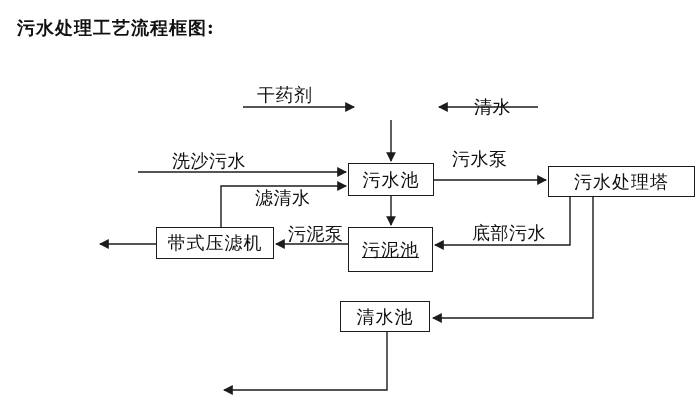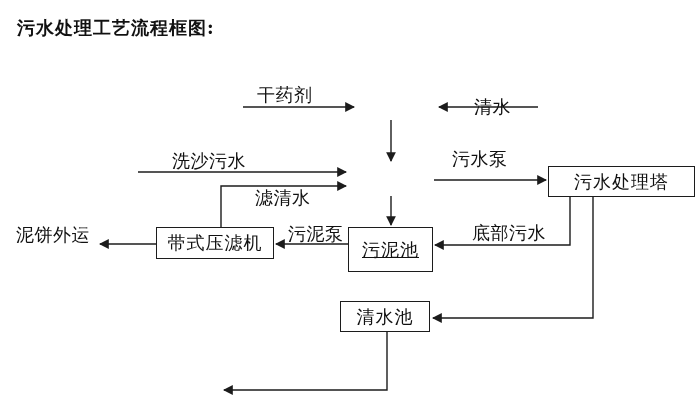--- a/index.html
+++ b/index.html
@@ -66,27 +66,27 @@
     <path d="M221 227 V186 H346" marker-end="url(#ah)"></path>
     <path d="M434 180 H546" marker-end="url(#ah)"></path>
     <path d="M391 196 V225" marker-end="url(#ah)"></path>
     <path d="M570 197 V245 H435" marker-end="url(#ah)"></path>
     <path d="M348 244 H276" marker-end="url(#ah)"></path>
     <path d="M156 244 H100" marker-end="url(#ah)"></path>
     <path d="M593 197 V318 H433" marker-end="url(#ah)"></path>
     <path d="M387 332 V390 H224" marker-end="url(#ah)"></path>
   </svg>
 
+  <div class="node" style="left:348px; top:163px; width:86px;  height:33px;">污水池</div>
   <div class="node" style="left:548px; top:166px; width:147px; height:31px;">污水处理塔</div>
   <div class="node" style="left:348px; top:227px; width:85px;  height:45px;text-decoration:underline;">污泥池</div>
   <div class="node" style="left:156px; top:227px; width:118px; height:32px;">带式压滤机</div>
   <div class="node" style="left:340px; top:301px; width:90px;  height:31px;">清水池</div>
 
   <div class="lbl" style="left:257px; top:86px;">干药剂</div>
   <div class="lbl" style="left:474px; top:86px;margin-top:12px;">清水</div>
   <div class="lbl" style="left:172px; top:152px;">洗沙污水</div>
   <div class="lbl" style="left:452px; top:150px;">污水泵</div>
   <div class="lbl" style="left:255px; top:189px;">滤清水</div>
   <div class="lbl" style="left:472px; top:224px;">底部污水</div>
   <div class="lbl" style="left:288px; top:225px;">污泥泵</div>
-  <div class="lbl" style="left:16px;  top:226px;">泥饼外运</div>
 
 </div>
 
 </body></html>

